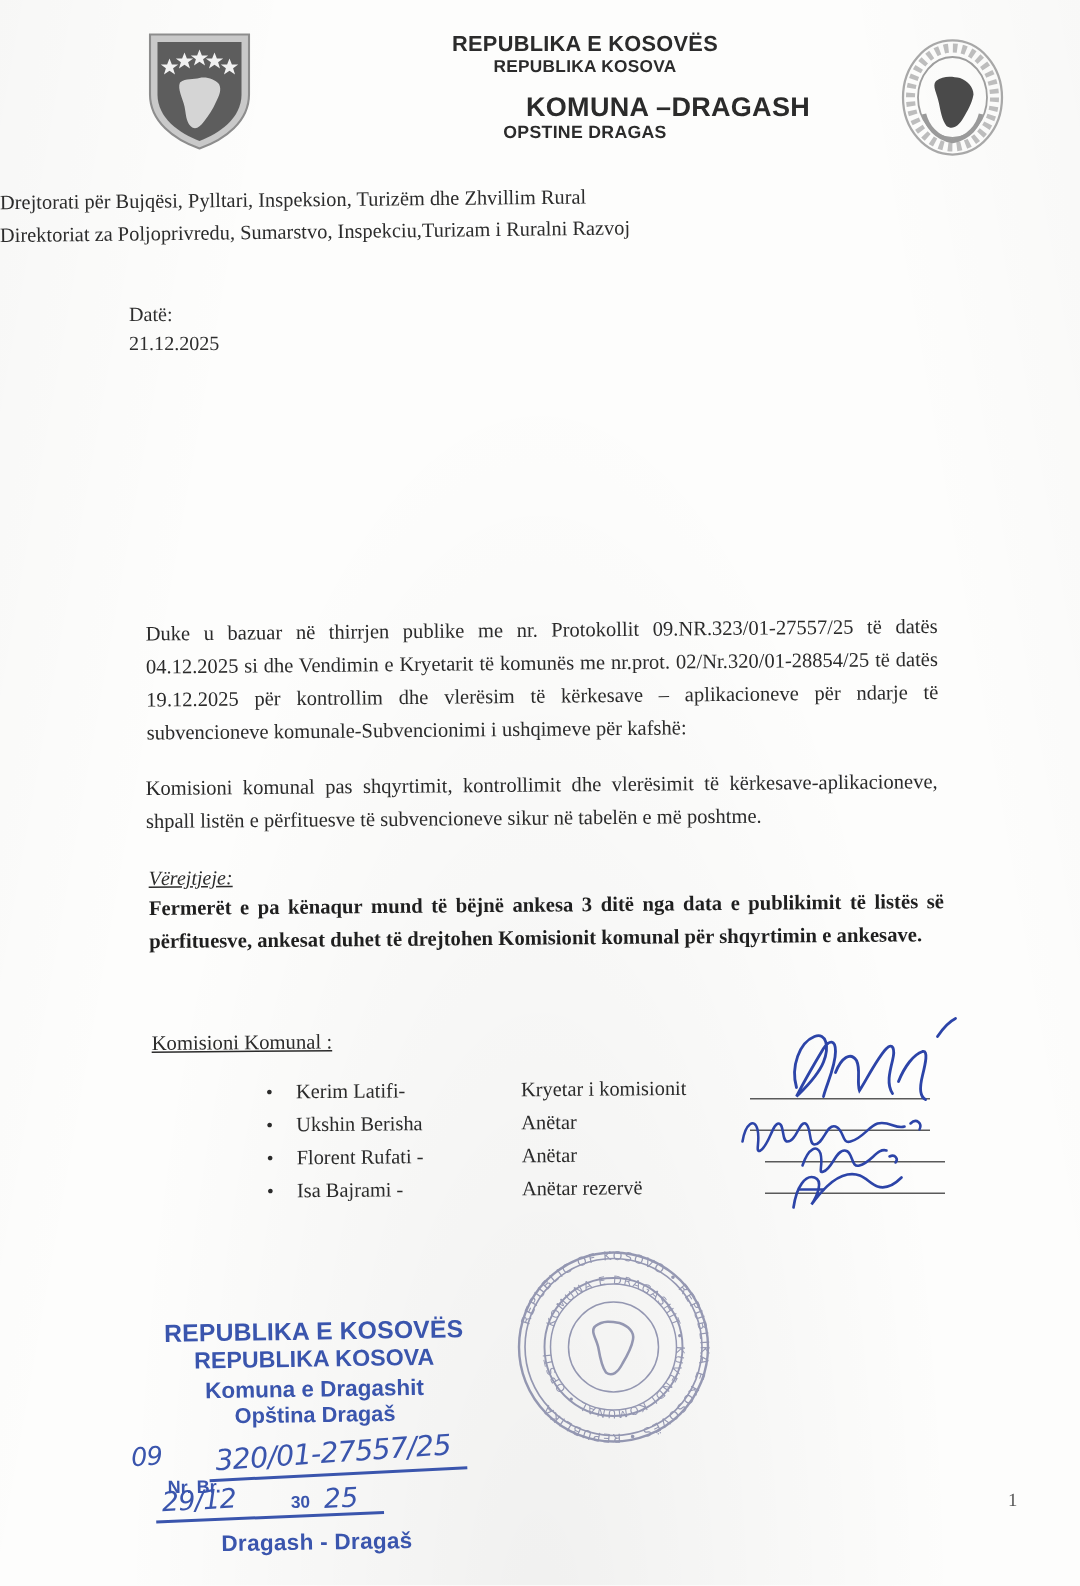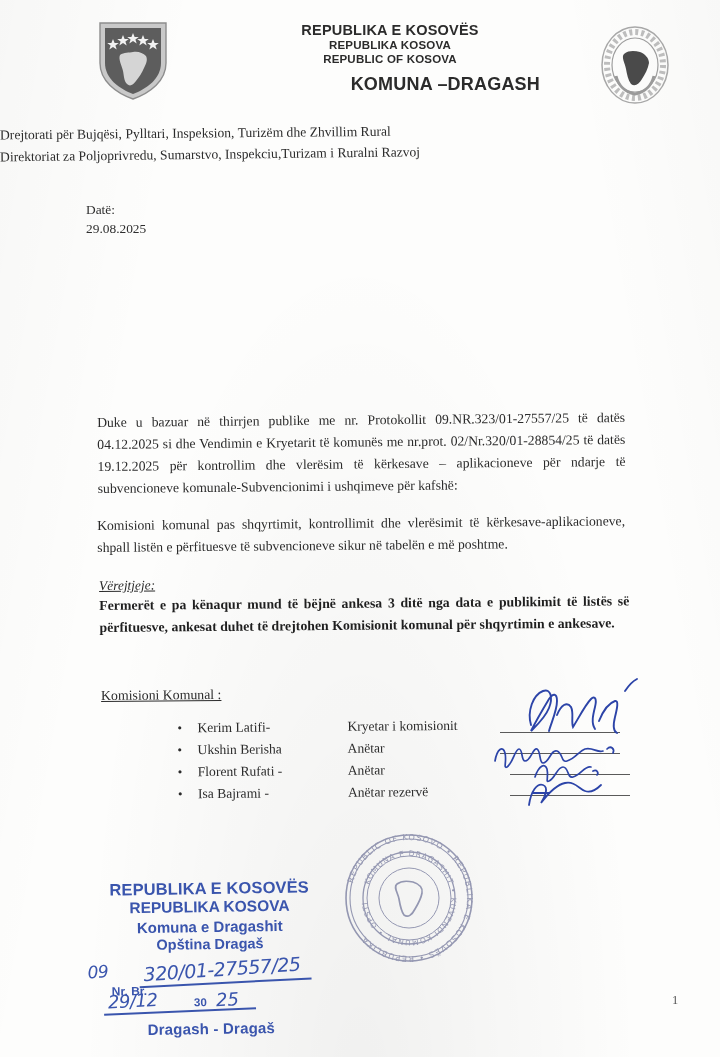--- a/index.html
+++ b/index.html
@@ -142,22 +142,22 @@
         </g>
         <path d="M24 36 C28 33 33 34 37 33 C42 32 47 34 50 37 C52 41 50 45 48 49
                  C46 54 43 58 40 62 C37 66 34 68 31 65 C28 62 28 57 27 52
                  C26 47 22 40 24 36 Z" fill="#d5d5d5"></path>
       </svg>
     </div>
 
     <div class="header-text">
       <div class="hl big">REPUBLIKA E KOSOVËS</div>
       <div class="hl small">REPUBLIKA KOSOVA</div>
-      <div class="hl small">REPUBLIC OF KOSOVA</div>
       <div class="hl big2">KOMUNA –DRAGASH</div>
+      <div class="hl small2">OPSTINE DRAGAS</div>
     </div>
 
     <div class="crest-right">
       <svg viewBox="0 0 78 82" width="78" height="82">
         <ellipse cx="39" cy="41" rx="33" ry="38" fill="none" stroke="#a8a8a8" stroke-width="1.5"></ellipse>
         <ellipse cx="39" cy="41" rx="28" ry="33" fill="none" stroke="#bdbdbd" stroke-width="6" stroke-dasharray="3 3"></ellipse>
         <ellipse cx="39" cy="41" rx="23" ry="27" fill="none" stroke="#9d9d9d" stroke-width="1.2"></ellipse>
         <path d="M28 30 C33 26 39 27 44 28 C49 30 53 34 53 39
                  C52 45 49 50 46 55 C43 60 39 63 35 60
                  C32 56 31 50 30 45 C29 39 25 33 28 30 Z" fill="#4a4a4a"></path>
@@ -166,21 +166,21 @@
     </div>
   </div>
 
   <div class="directorate">
     <div class="l1">Drejtorati për Bujqësi, Pylltari, Inspeksion, Turizëm dhe Zhvillim Rural</div>
     <div class="l2">Direktoriat za Poljoprivredu, Sumarstvo, Inspekciu,Turizam i Ruralni Razvoj</div>
   </div>
 
   <div class="datebox">
     <div>Datë:</div>
-    <div>29.08.2025</div>
+    <div>21.12.2025</div>
   </div>
 
 
   <div class="body">
     <p class="para p1">Duke u bazuar në thirrjen publike me nr. Protokollit 09.NR.323/01-27557/25 të datës 04.12.2025  si dhe Vendimin e Kryetarit të komunës me nr.prot. 02/Nr.320/01-28854/25 të datës 19.12.2025 për kontrollim dhe vlerësim të kërkesave – aplikacioneve për ndarje të subvencioneve komunale-Subvencionimi i ushqimeve për kafshë:</p>
     <p class="para p2">Komisioni komunal pas shqyrtimit, kontrollimit dhe vlerësimit të kërkesave-aplikacioneve, shpall listën e përfituesve të subvencioneve sikur në tabelën e më poshtme.</p>
   </div>
 
   <div class="note">
     <div class="note-label">Vërejtjeje:</div>

